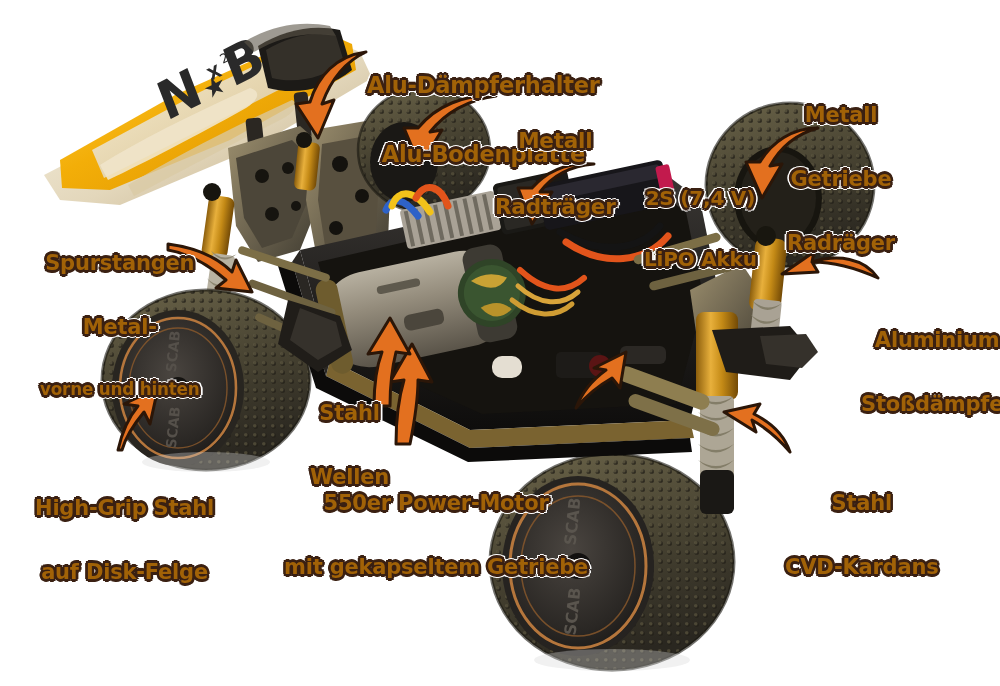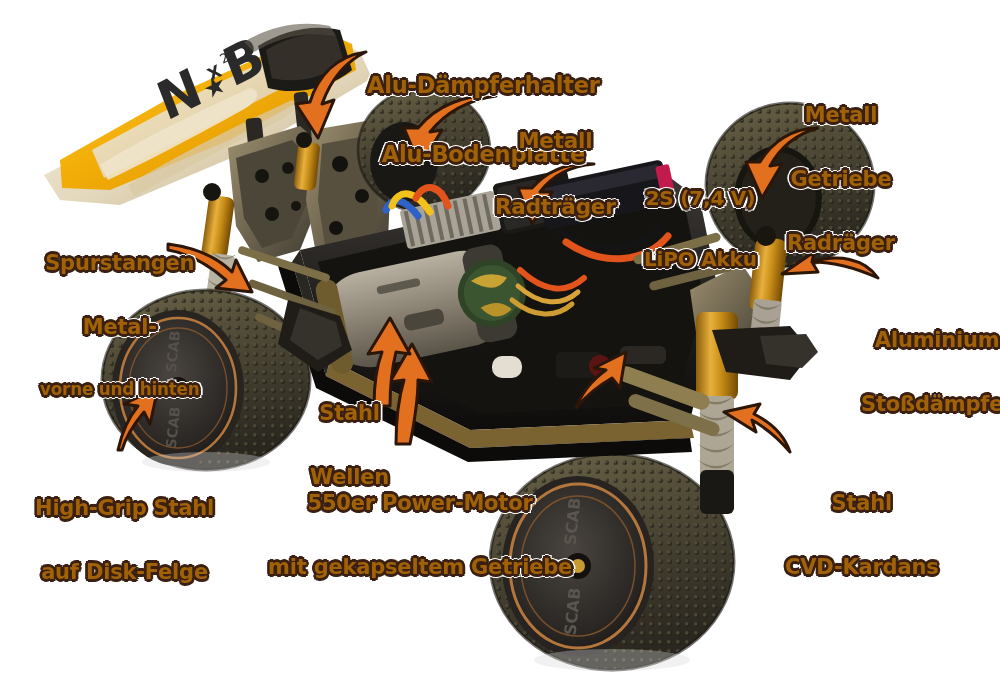--- a/index.html
+++ b/index.html
@@ -31,21 +31,21 @@
   .callout .ln{display:block;}
   .callout .sm{font-size:0.80em;}
 
   #lbl-daempferhalter{left:367px;top:28px;font-size:22.5px;}
   #lbl-radtraeger{left:495px;top:86px;font-size:21.5px;}
   #lbl-lipo{left:600px;top:147px;font-size:20px;margin-left:44px;}
   #lbl-lenkhebel{left:787px;top:62px;font-size:21px;}
   #lbl-alustoss{left:861px;top:287px;font-size:21px;}
   #lbl-cvd{left:785px;top:450px;font-size:21px;}
   #lbl-servosaver{left:498px;top:412px;font-size:20.5px;}
-  #lbl-motor{left:268px;top:450px;font-size:21px;}
+  #lbl-motor{left:284px;top:450px;font-size:21px;}
   #lbl-reifen{left:35px;top:455px;font-size:21px;}
   #lbl-spurstangen{left:40px;top:210px;font-size:21px;}
   #lbl-wellen{left:310px;top:360px;font-size:21px;}
 
   #arrows{position:absolute;inset:0;pointer-events:none;}
 </style>
 </head>
 <body>
 
 <div id="stage">

